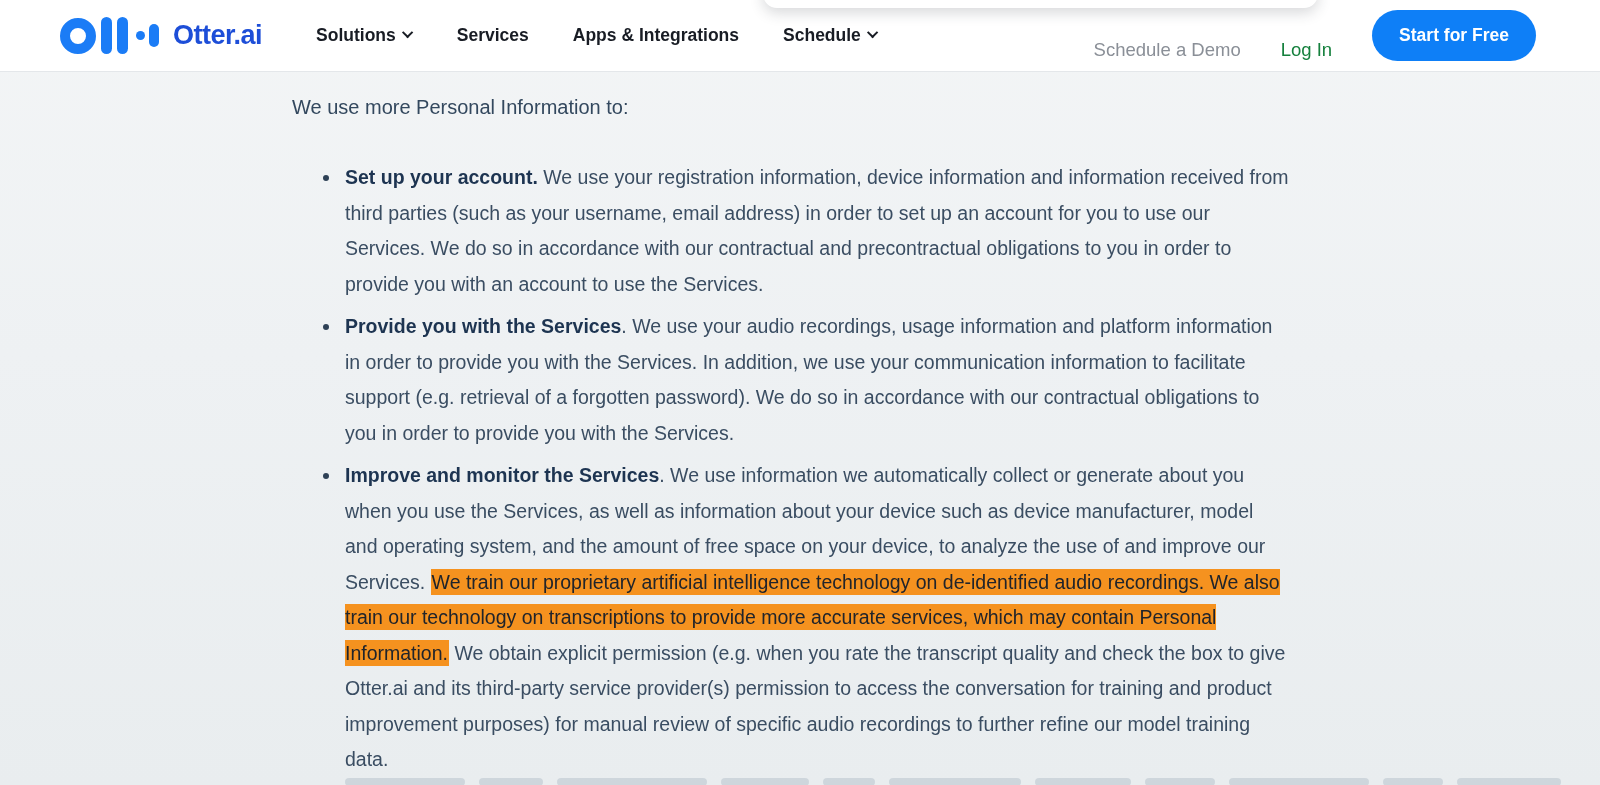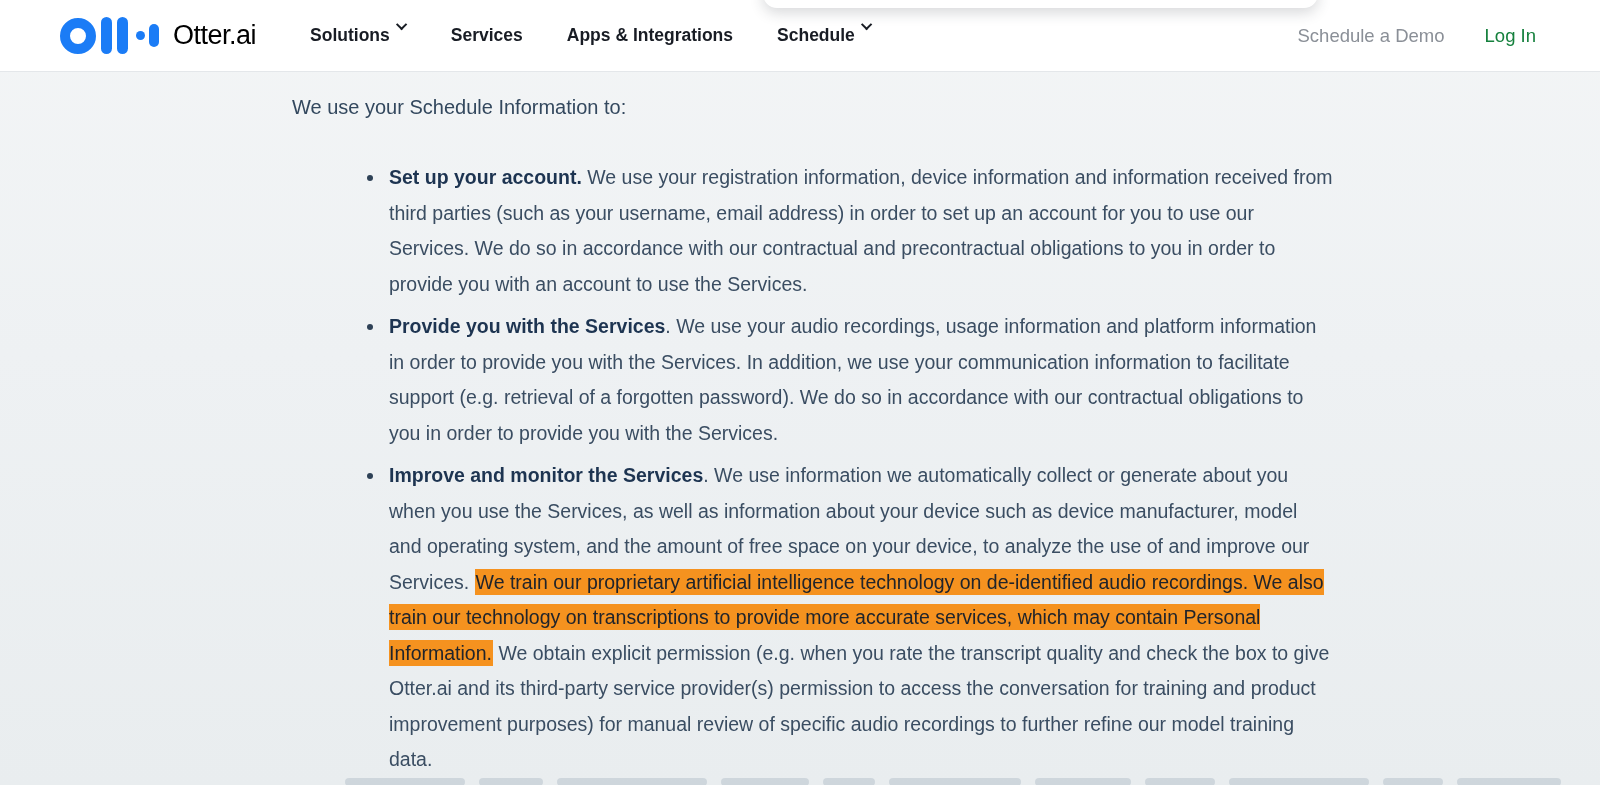--- a/index.html
+++ b/index.html
@@ -22,25 +22,25 @@
   .brand { display: flex; align-items: center; gap: 14px; cursor: pointer; }
   .logo-mark { display: flex; align-items: center; gap: 5px; height: 38px; }
   .logo-o {
     width: 36px; height: 36px; border-radius: 50%;
     border: 10px solid #1b7cf6; background: transparent;
   }
   .logo-bar-tall { width: 11px; height: 37px; border-radius: 6px; background: #1b7cf6; }
   .logo-small-group { display: flex; align-items: center; gap: 4px; margin-left: 3px; }
   .logo-dot { width: 9px; height: 9px; border-radius: 50%; background: #1b7cf6; }
   .logo-bar-med { width: 10px; height: 23px; border-radius: 6px; background: #1b7cf6; }
-  .brand-name { font-size: 27px; font-weight: 400; color: #000000; letter-spacing: -0.5px; }
+  .brand-name { font-size: 27px; font-weight: 700; color: #1d4ed8; letter-spacing: -0.5px; }
 
   .main-nav { display: flex; align-items: center; gap: 44px; margin-left: 54px; }
   .nav-item {
-    display: flex; gap: 9px;
+    display: flex; align-items: center; gap: 9px;
     font-size: 17.5px; font-weight: 600; color: #181c24; cursor: pointer;
     white-space: nowrap;
   }
   .chevron {
     width: 8px; height: 8px;
     border-left: 2px solid #181c24; border-bottom: 2px solid #181c24;
     transform: rotate(-45deg) translateY(-2px);
     margin-top: -3px;
   }
 
@@ -77,21 +77,20 @@
     width: 998px;
     padding-left: 53px;
   }
   .bullet-list li {
     position: relative;
     font-size: 19.5px;
     line-height: 35.5px;
     color: #3a4d62;
     margin-bottom: 7px;
     width: 945px;
-    margin-left: 44px;
   }
   .bullet-list li::before {
     content: "";
     position: absolute;
     left: -22px; top: 15px;
     width: 6px; height: 6px;
     border-radius: 50%;
     background: #2e4156;
   }
   .lead { font-weight: 700; color: #1d3451; }
@@ -143,27 +142,28 @@
     </div>
     <div class="nav-item">
       <span>Schedule</span>
       <span class="chevron"></span>
     </div>
   </nav>
 
   <div class="nav-right">
     <a class="demo-link">Schedule a Demo</a>
     <a class="login-link">Log In</a>
+    <button class="cta-button">Start for Free</button>
   </div>
 
   <div class="cutoff-card"></div>
 </header>
 
 <main class="content">
-  <p class="intro">We use your Schedule Information to:</p>
+  <p class="intro">We use more Personal Information to:</p>
 
   <ul class="bullet-list">
     <li>
       <span class="lead">Set up your account.</span><span> We use your registration information, device information and information received from third parties (such as your username, email address) in order to set up an account for you to use our Services. We do so in accordance with our contractual and precontractual obligations to you in order to provide you with an account to use the Services.</span>
     </li>
     <li>
       <span class="lead">Provide you with the Services</span><span>. We use your audio recordings, usage information and platform information in order to provide you with the Services. In addition, we use your communication information to facilitate support (e.g. retrieval of a forgotten password). We do so in accordance with our contractual obligations to you in order to provide you with the Services.</span>
     </li>
     <li>
       <span class="lead">Improve and monitor the Services</span><span>. We use information we automatically collect or generate about you when you use the Services, as well as information about your device such as device manufacturer, model and operating system, and the amount of free space on your device, to analyze the use of and improve our Services. </span><span class="hl">We train our proprietary artificial intelligence technology on de-identified audio recordings. We also train our technology on transcriptions to provide more accurate services, which may contain Personal Information.</span><span> We obtain explicit permission (e.g. when you rate the transcript quality and check the box to give Otter.ai and its third-party service provider(s) permission to access the conversation for training and product improvement purposes)  for manual review of specific audio recordings to further refine our model training data.</span>

